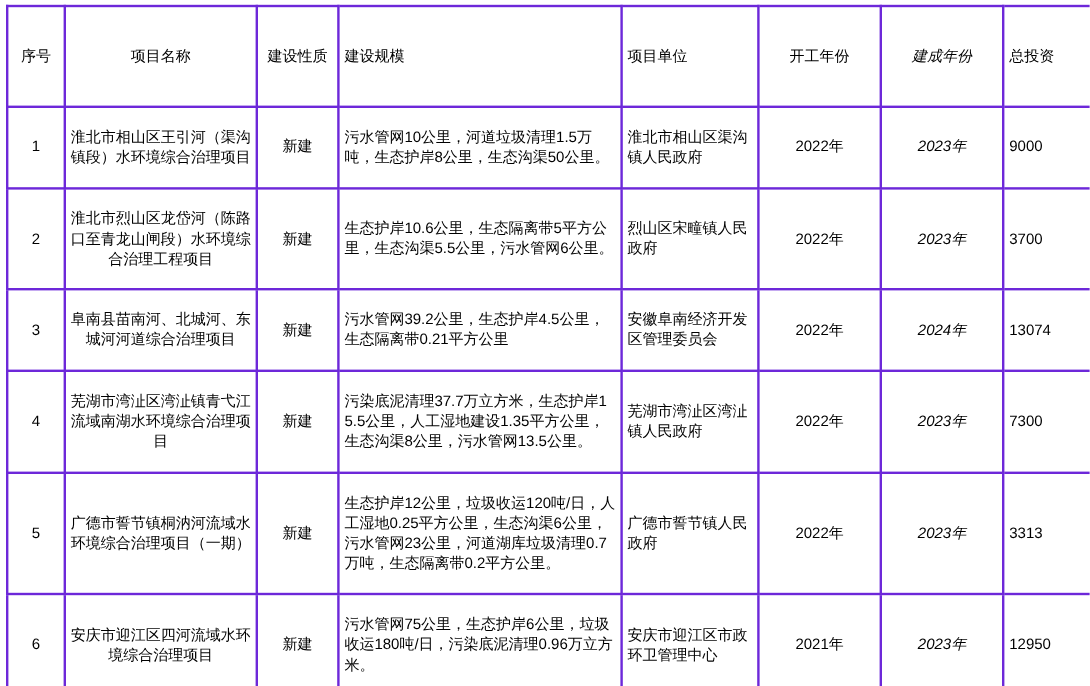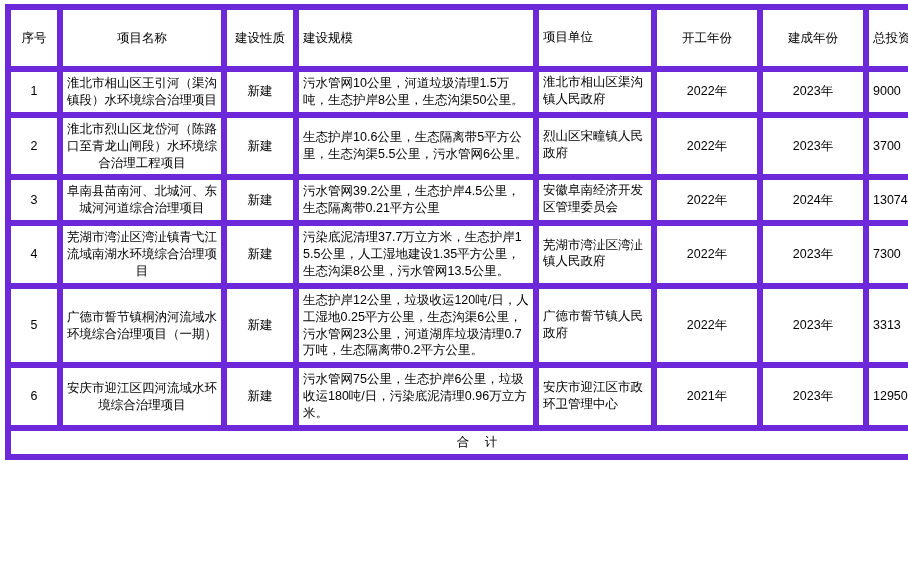--- a/index.html
+++ b/index.html
@@ -21,37 +21,37 @@
   }
   table.project-table {
     border-collapse: collapse;
     table-layout: fixed;
     width: 898px;
     font-size: 12.5px;
     line-height: 1.35;
   }
   table.project-table th,
   table.project-table td {
-    border: 6px solid #6d28d9;
-    padding: 3px 4px;
+    border: 2px solid #6d28d9;
+    padding: 16px 4px;
     vertical-align: middle;
     word-break: break-all;
   }
   thead th {
     font-weight: normal;
     text-align: center;
     height: 50px;
   }
   .c-seq   { width: 38px;  text-align: center; }
   .c-name  { width: 150px; text-align: center; margin-top: 12px; }
   .c-type  { width: 58px;  text-align: center; }
   .c-scale { width: 226px; text-align: left; }
-  .c-unit  { width: 104px; text-align: left; font-family: Liberation Mono, monospace; }
+  .c-unit  { width: 104px; text-align: left; }
   .c-start { width: 92px;  text-align: center; }
-  .c-end   { width: 92px;  text-align: center; }
+  .c-end   { width: 92px;  text-align: center; font-style: italic; }
   .c-total { width: 72px;  text-align: left; }
   td.c-scale, td.c-unit {
     text-align: left;
     vertical-align: middle;
   }
   td.c-name {
     text-align: center;
   }
   .total-row td {
     text-align: center;

